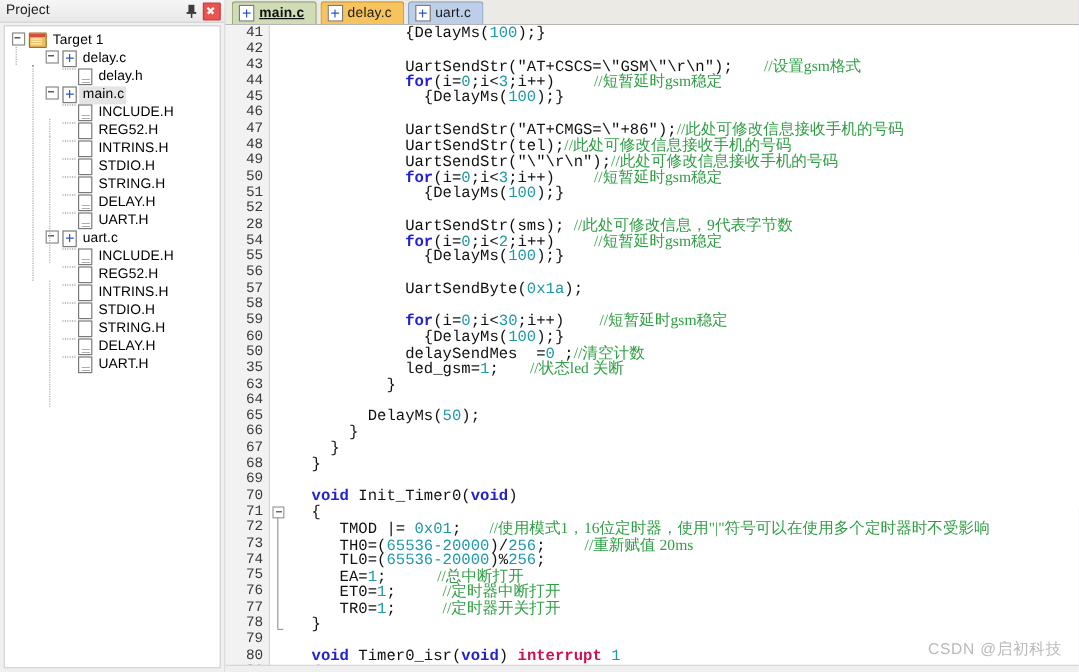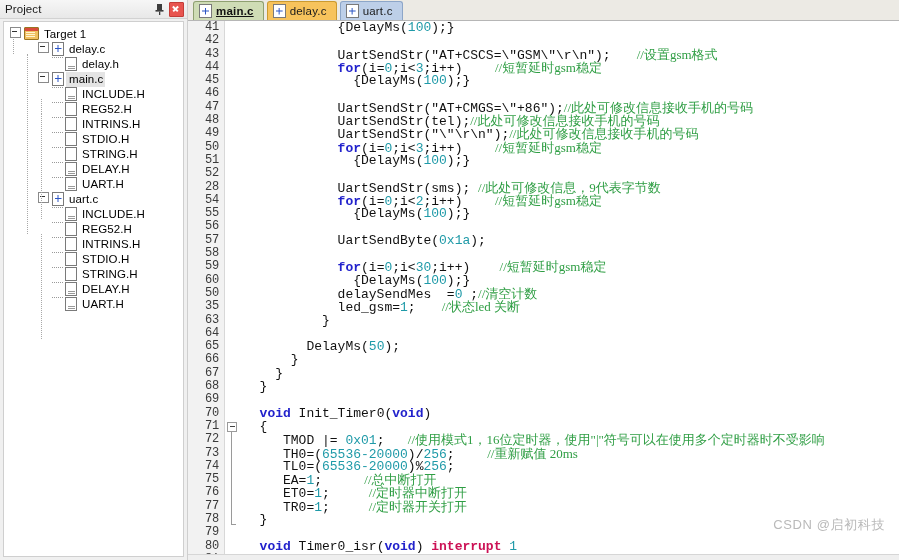--- a/index.html
+++ b/index.html
@@ -163,21 +163,21 @@
     white-space:pre;
   }
   .cline{height:13.3px;line-height:13.3px;padding-left:6px;white-space:pre;}
   .kw{color:#2222cc;font-weight:bold;}
   .kw2{color:#cc1155;font-weight:bold;}
   .num{color:#1f9aa8;}
   .cmz{color:#2f9e44;font-family:Liberation Serif, serif;}
   .pl{color:#111;}
 
   .watermark{
-    position:absolute;right:14px;bottom:26px;
+    position:absolute;right:14px;bottom:10px;
     font-size:13px;color:#b9b9b9;letter-spacing:.6px;
     font-family:"Liberation Sans","DejaVu Sans",sans-serif;
     pointer-events:none;
     margin-top:12px;
   }
   .bottom-strip{
     position:absolute;left:0;bottom:0;width:100%;height:5px;background:#efefef;
     border-top:1px solid #d6d6d6;
   }
 </style>

